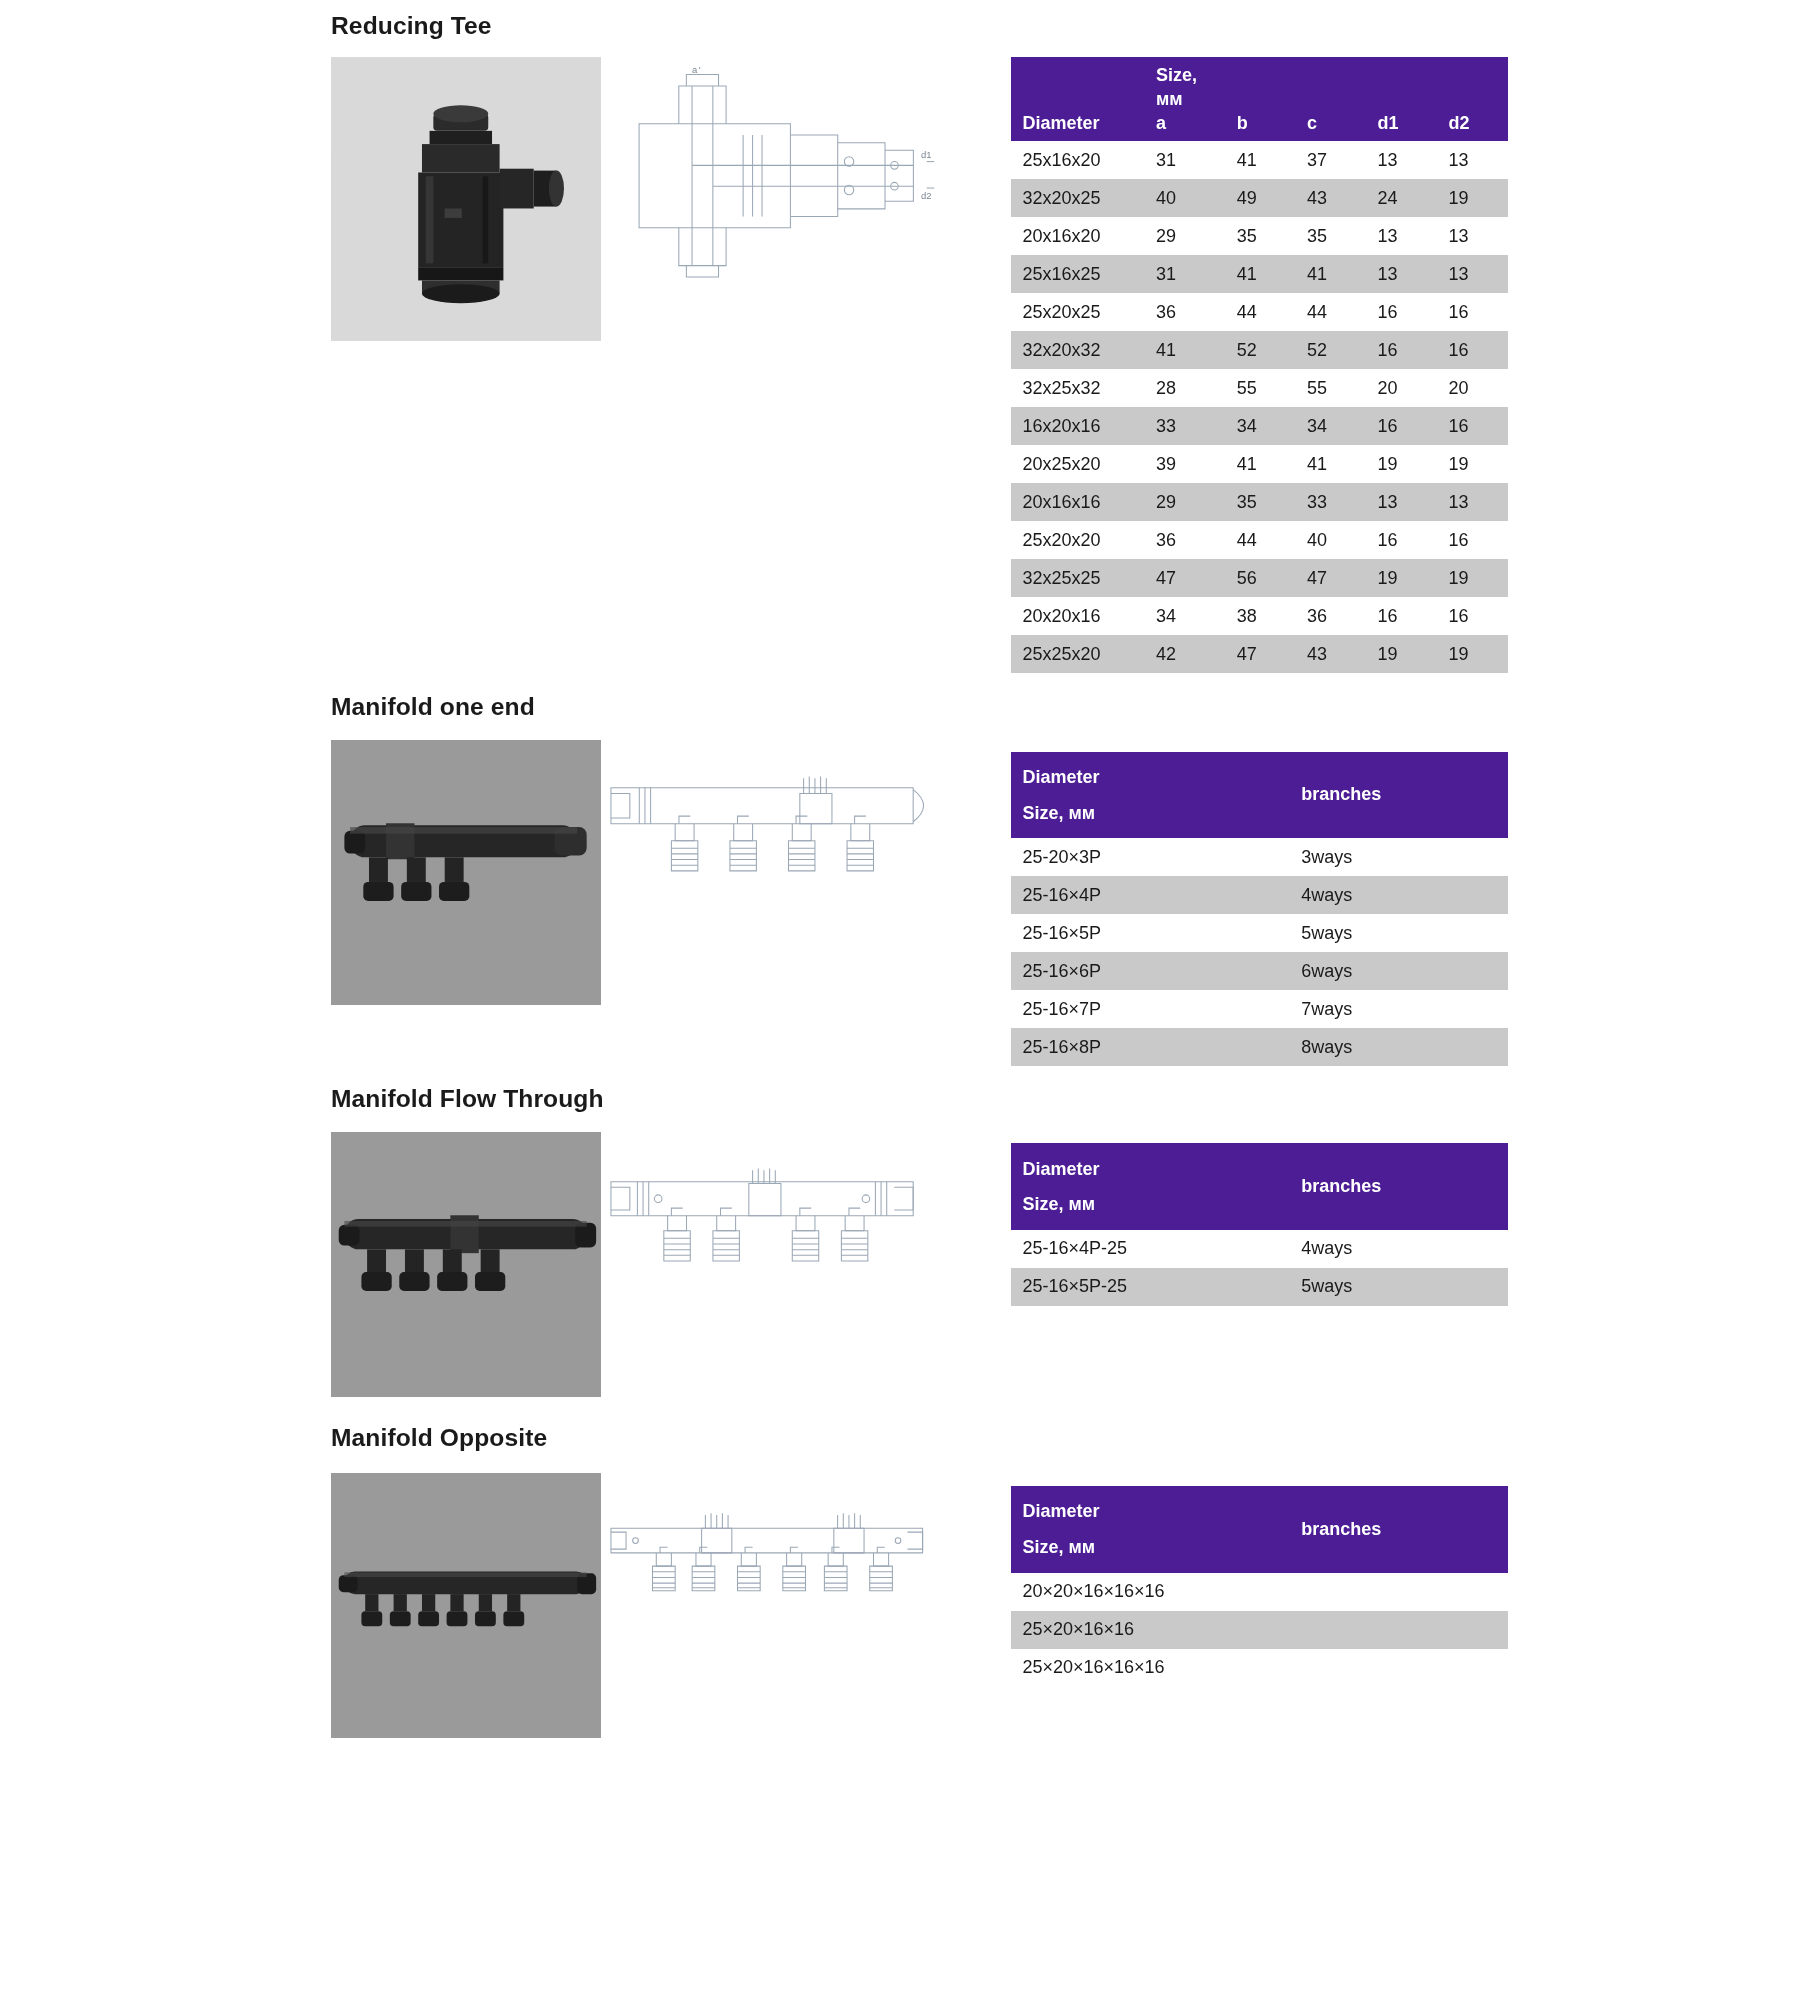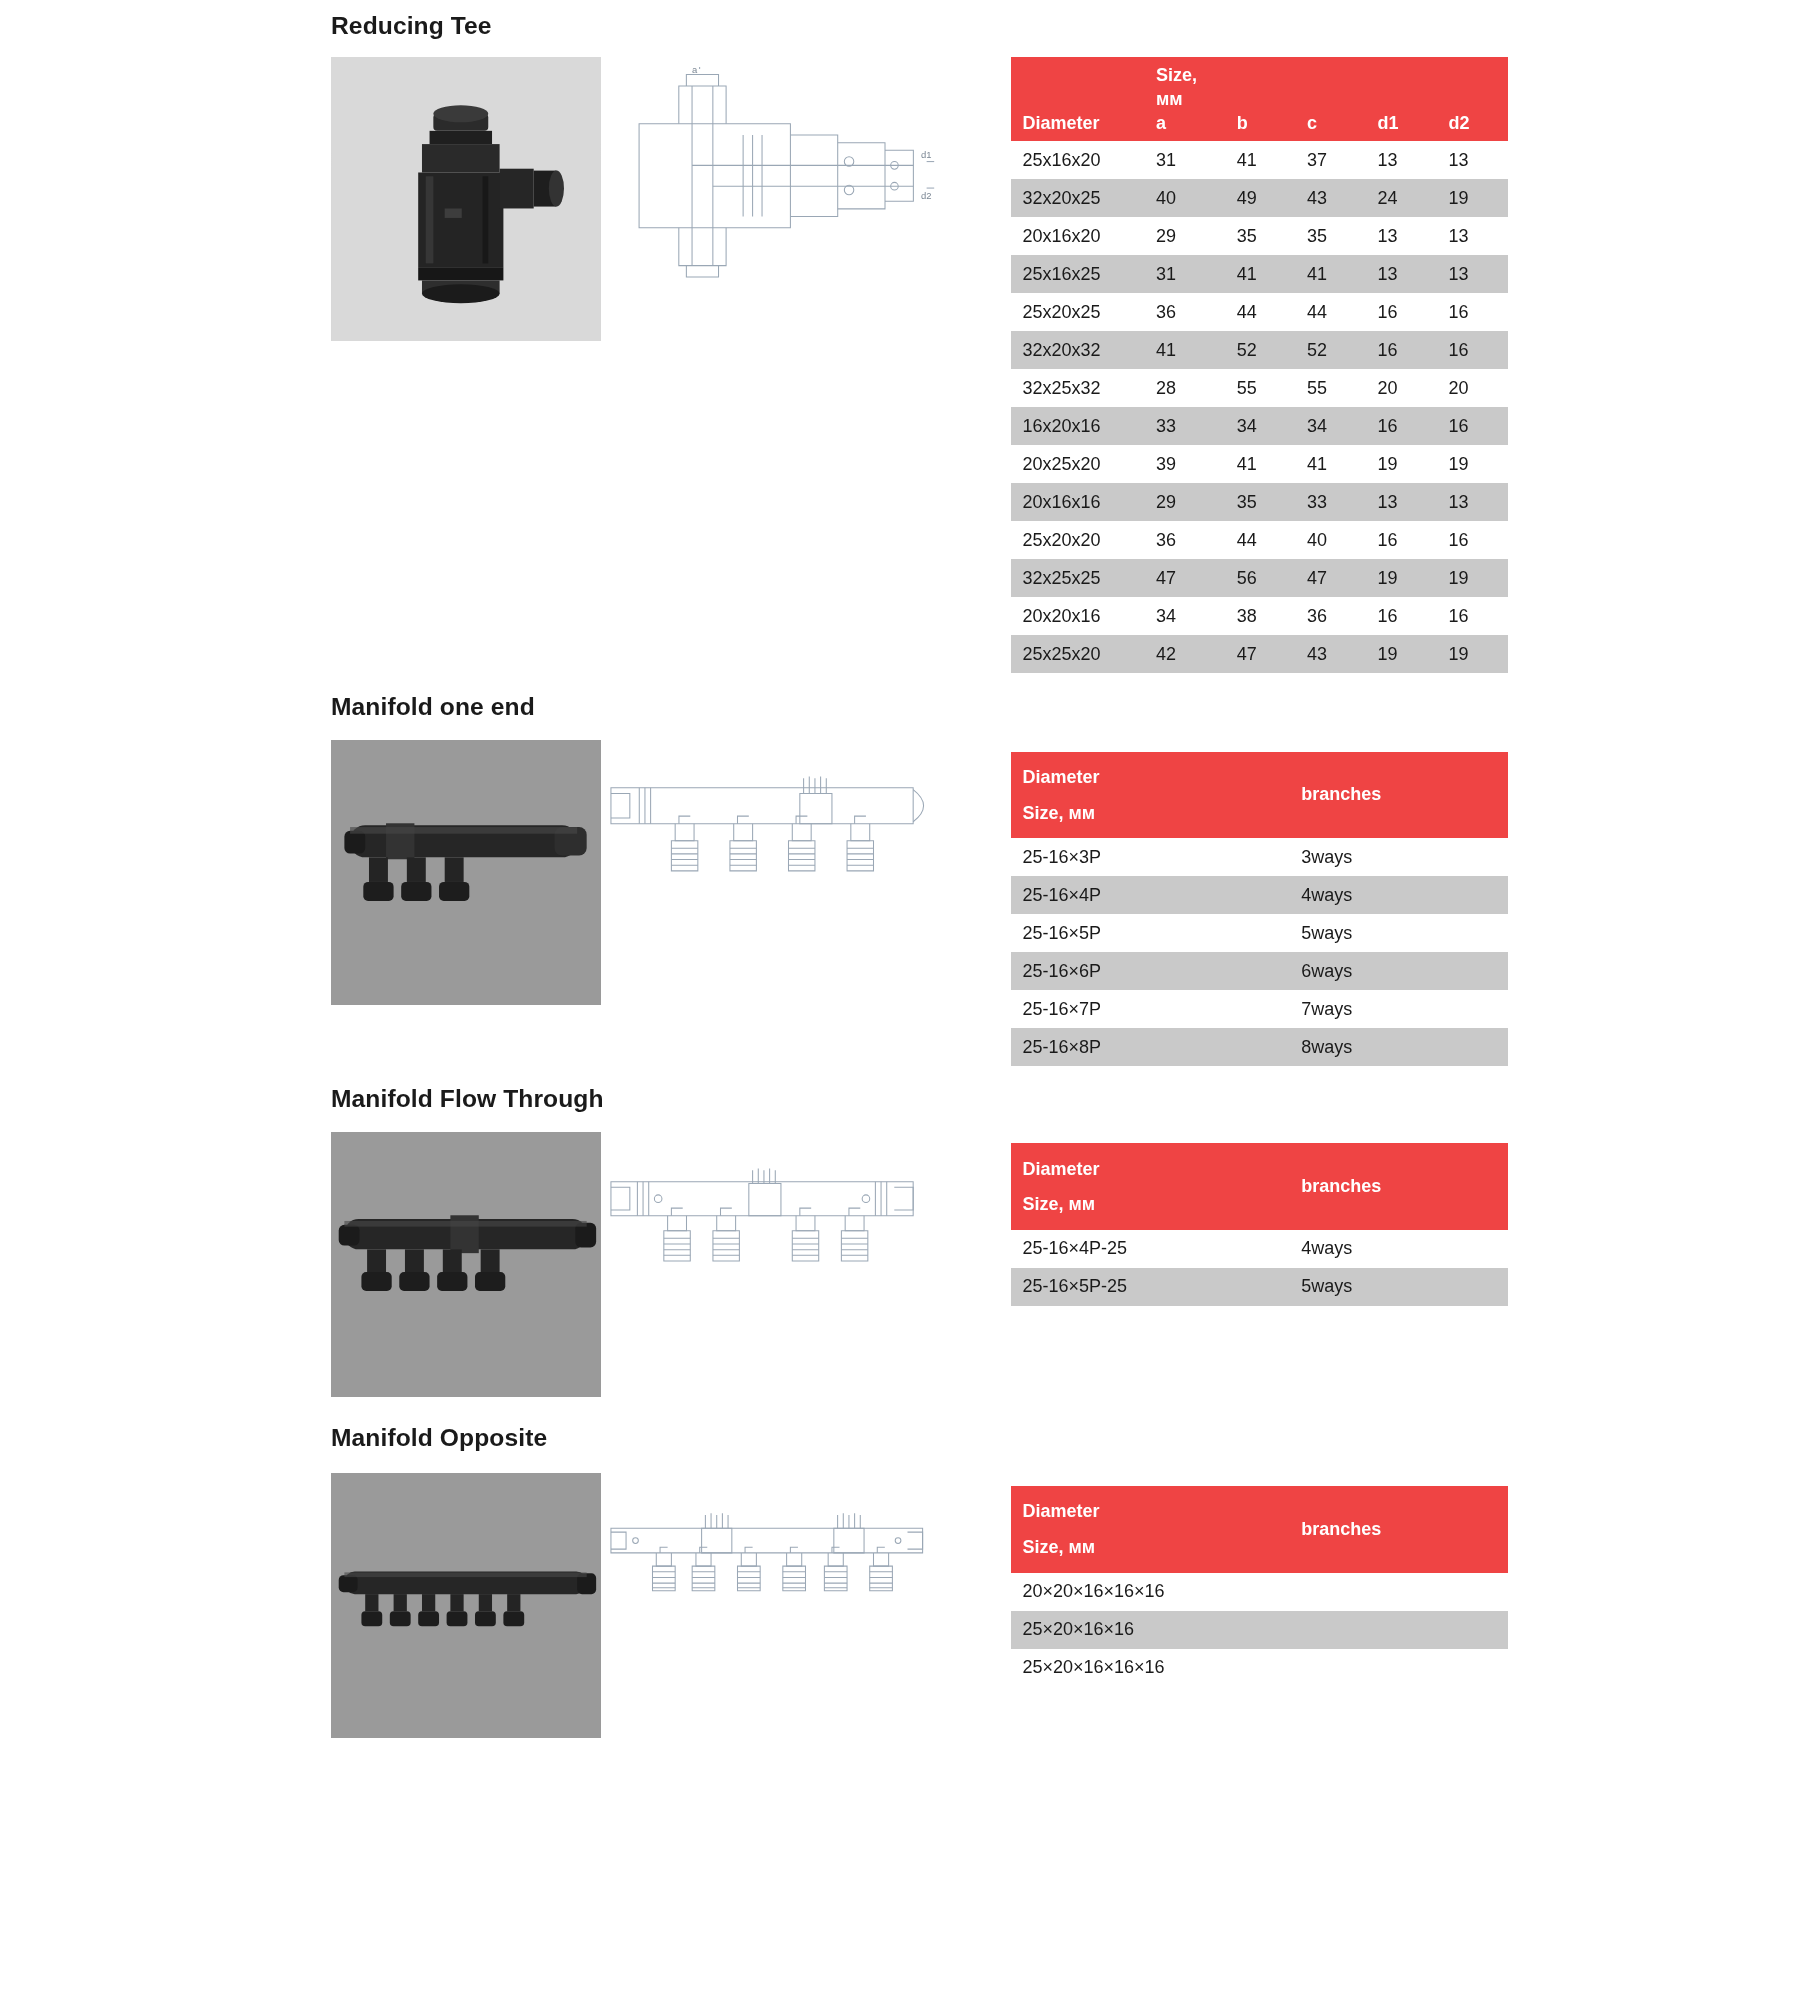--- a/index.html
+++ b/index.html
@@ -62,21 +62,21 @@
     flex: 1 1 auto;
     padding-left: 31px;
     padding-top: 0px;
   }
   table.spec {
     border-collapse: collapse;
     width: 497px;
     font-size: 18px;
   }
   table.spec thead th {
-    background: #ef4444;
+    background: #4c1d95;
     color: #ffffff;
     font-weight: bold;
     text-align: left;
     vertical-align: bottom;
     padding: 5.7px 11.4px;
     font-size: 18px;
     border: none;
   }
   table.spec tbody td {
     padding: 8.5px 11.4px;
@@ -433,21 +433,21 @@
                   <span class="green-head-line2">Size, мм</span>
                 </div>
               </th>
               <th class="vcenter-head">
                 <span>branches</span>
               </th>
             </tr>
           </thead>
           <tbody>
             <tr>
-                <td>25-16×3P</td>
+                <td>25-20×3P</td>
                 <td>3ways</td>
               </tr>
             <tr>
                 <td>25-16×4P</td>
                 <td>4ways</td>
               </tr>
             <tr>
                 <td>25-16×5P</td>
                 <td>5ways</td>
               </tr>

